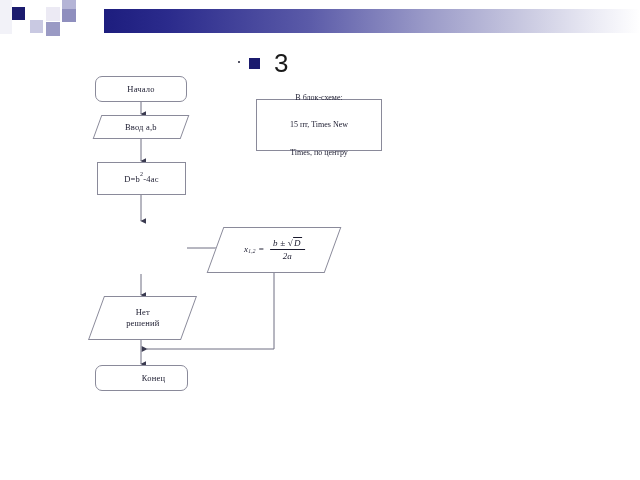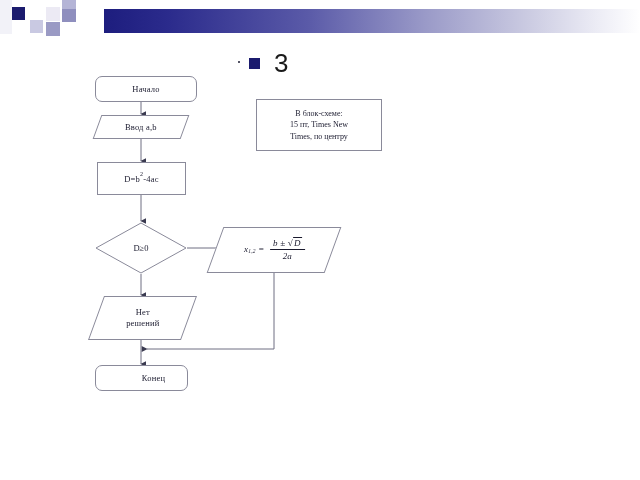--- a/index.html
+++ b/index.html
@@ -130,20 +130,21 @@
     background: #ffffff;
     display: flex;
     flex-direction: column;
     align-items: center;
     justify-content: center;
     font-family: "Liberation Serif", serif;
     font-size: 8px;
     color: #1a1a2e;
     line-height: 1.45;
     text-align: center;
+    gap: 16px;
   }
 
   
   #connectors {
     position: absolute;
     left: 0; top: 0;
     width: 640px; height: 480px;
     pointer-events: none;
   }
 
@@ -242,38 +243,32 @@
 
     <line x1="187" y1="248" x2="223" y2="248" stroke="#6e6e82" stroke-width="1" marker-end="url(#arrowRight)"></line>
 
     <line x1="141" y1="274" x2="141" y2="295" stroke="#6e6e82" stroke-width="1" marker-end="url(#arrowDown)"></line>
 
     <path d="M274,273 L274,349 L147,349" fill="none" stroke="#6e6e82" stroke-width="1" marker-end="url(#arrowLeft)"></path>
 
     <line x1="141" y1="340" x2="141" y2="364" stroke="#6e6e82" stroke-width="1" marker-end="url(#arrowDown)"></line>
   </svg>
 
-  <div class="fc-node fc-terminator" style="left:95px;top:76px;width:102px;height:26px;">
+  <div class="fc-node fc-terminator" style="left:95px;top:76px;width:92px;height:26px;">
     <span>Начало</span>
   </div>
 
   <div class="fc-node fc-io" style="left:97px;top:115px;width:88px;height:24px;">
     <span>Ввод a,b</span>
   </div>
 
   <div class="fc-node fc-process" style="left:97px;top:162px;width:89px;height:33px;">
     <span>D=b<span class="sup">2</span>-4ac</span>
   </div>
 
-  <div class="fc-decision-wrap" style="left:95px;top:222px;width:92px;height:52px;">
-    <svg class="fc-decision-shape" viewBox="0 0 92 52" preserveAspectRatio="none">
-      <polygon points="46,1 91,26 46,51 1,26" fill="#ffffff" stroke="#8a8a9a" stroke-width="1"></polygon>
-    </svg>
-    <div class="fc-decision-label">D≥0</div>
-  </div>
 
   <div class="fc-node fc-io" style="left:215px;top:227px;width:118px;height:46px;">
     <span>
       <span class="formula">
         <span>x</span>
           <span class="var-sub">1,2</span>
         <span style="margin:0 3px;font-style:normal;">=</span>
         <span class="frac">
           <span class="num"><span>b ±</span> <span style="font-style:normal;">√</span><span class="radical">D</span></span>
           <span class="bar"></span>

